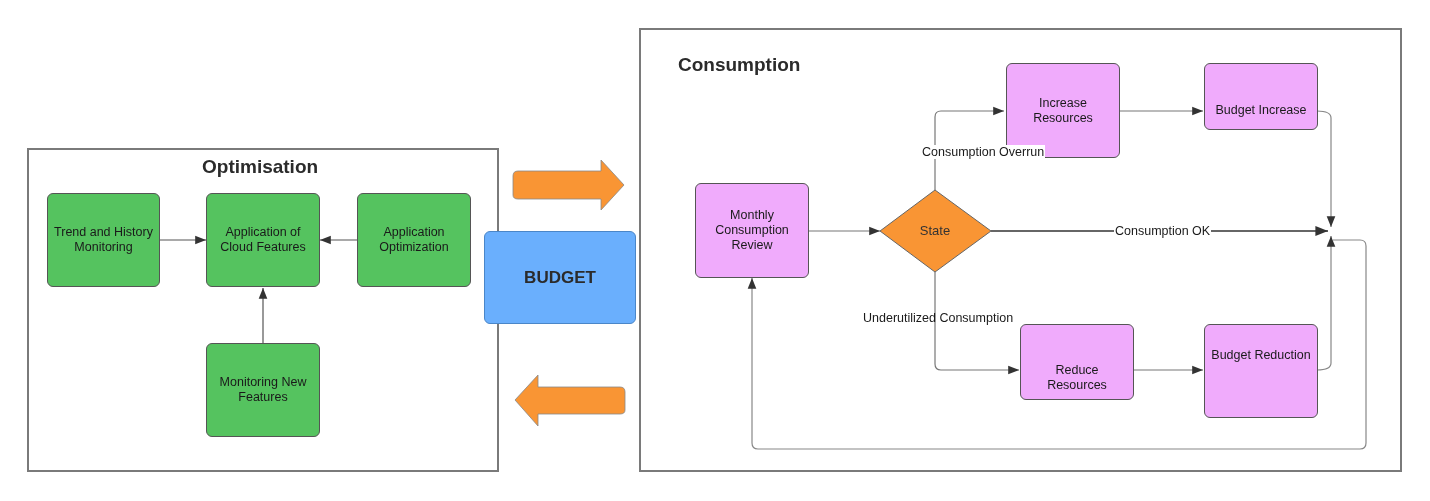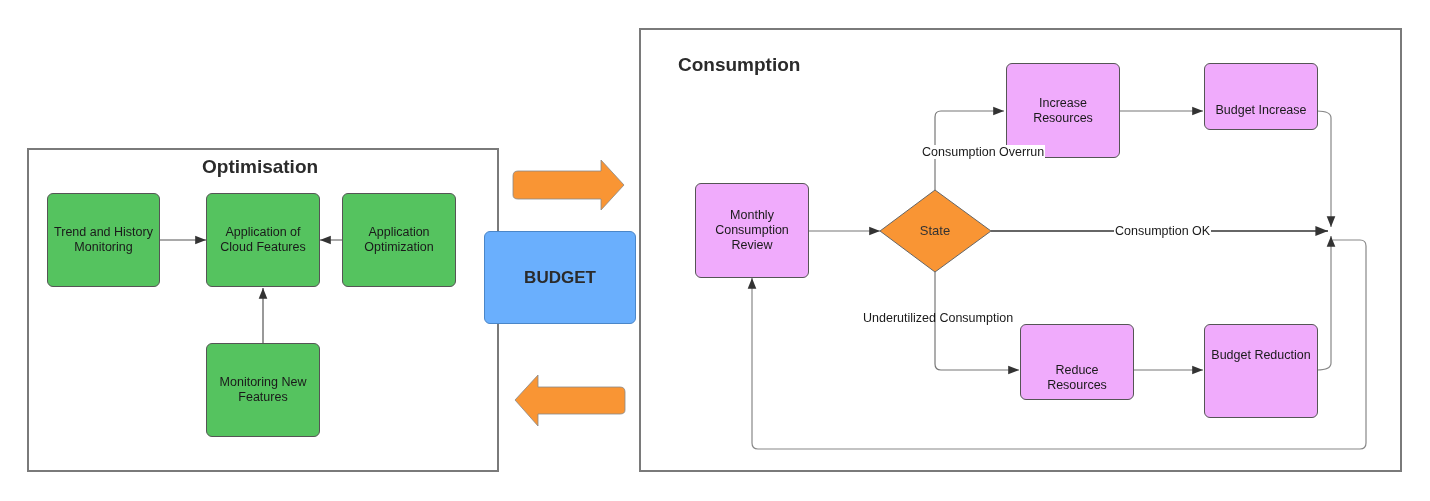--- a/index.html
+++ b/index.html
@@ -45,21 +45,21 @@
   <path d="M935,272 L935,364 Q935,370 941,370 L1019,370" fill="none" stroke="#777" stroke-width="1.2" marker-end="url(#arr)"></path>
   <line x1="1133" y1="370" x2="1203" y2="370" stroke="#777" stroke-width="1.2" marker-end="url(#arr)"></line>
   <path d="M1317,370 Q1331,370 1331,363 L1331,236" fill="none" stroke="#888" stroke-width="1.2" marker-end="url(#arr)"></path>
   <path d="M1333,240 L1360,240 Q1366,240 1366,246 L1366,443 Q1366,449 1360,449 L758,449 Q752,449 752,443 L752,278" fill="none" stroke="#888" stroke-width="1.2" marker-end="url(#arr)"></path>
 
   <path d="M935,190 L991,231 L935,272 L880,231 Z" fill="#f99534" stroke="#666" stroke-width="1" stroke-linejoin="round"></path>
 </svg>
 
 <div class="node green" style="left:47px; top:193px; width:113px; height:94px;">Trend and History Monitoring</div>
 <div class="node green" style="left:206px; top:193px; width:114px; height:94px;">Application of Cloud Features</div>
-<div class="node green" style="left:342px; top:193px; width:114px; height:94px;">Application Optimization</div>
+<div class="node green" style="left:357px; top:193px; width:114px; height:94px;">Application Optimization</div>
 <div class="node green" style="left:206px; top:343px; width:114px; height:94px;">Monitoring New Features</div>
 
 <div class="node blue" style="left:484px; top:231px; width:152px; height:93px;">BUDGET</div>
 
 <div class="node orange" style="left:695px; top:183px; width:114px; height:95px; padding:0 2px;">Monthly Consumption Review</div>
 <div class="diamond-text" style="left:900px; top:223px; width:70px;">State</div>
 <div class="node orange" style="left:1006px; top:63px; width:114px; height:95px; align-items:flex-start; padding-top:32px; padding-left:18px; padding-right:18px;">Increase Resources</div>
 <div class="node orange" style="left:1204px; top:63px; width:114px; height:67px; align-items:flex-start; padding-top:39px;">Budget Increase</div>
 <div class="node orange" style="left:1020px; top:324px; width:114px; height:76px; align-items:flex-start; padding-top:38px;">Reduce Resources</div>
 <div class="node orange" style="left:1204px; top:324px; width:114px; height:94px; align-items:flex-start; padding-top:23px;">Budget Reduction</div>

